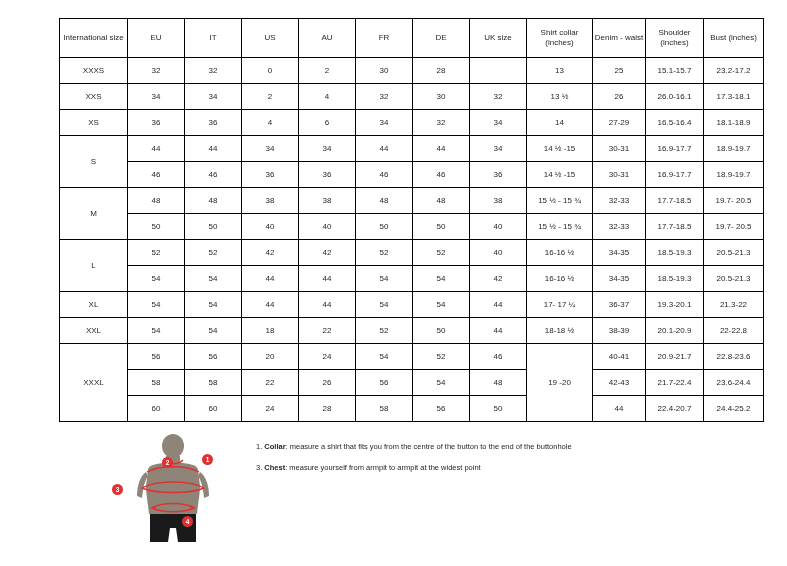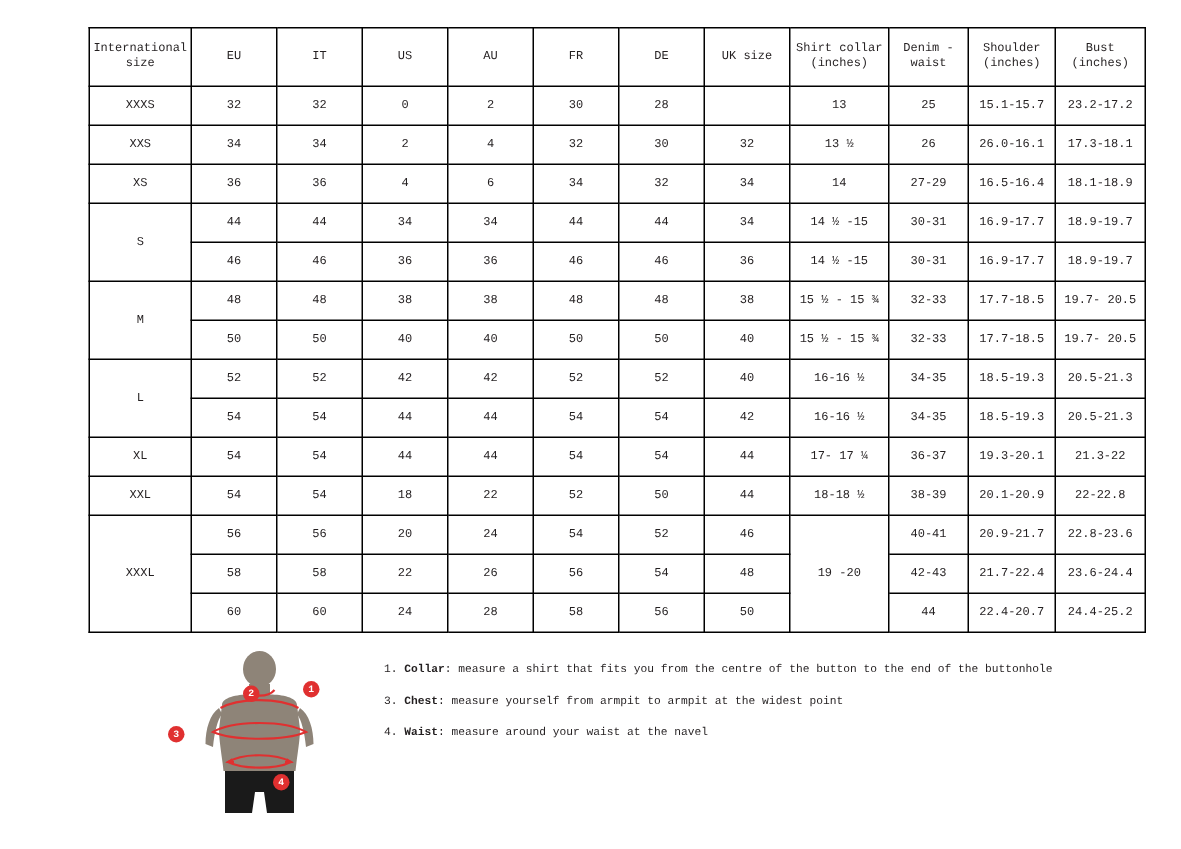--- a/index.html
+++ b/index.html
@@ -12,21 +12,20 @@
     height: 566px;
     font-family: "Liberation Sans", sans-serif;
     color: #231f20;
     position: relative;
     overflow: hidden;
   }
   .page {
     position: relative;
     width: 653px;
     height: 566px;
-    font-family: Liberation Mono, monospace;
   }
   table.size-table {
     position: absolute;
     left: 59px;
     top: 18px;
     width: 669px;
     border-collapse: collapse;
     table-layout: fixed;
   }
   table.size-table th,
@@ -365,18 +364,17 @@
           <path d="M72 76 L76 76 L73 74" stroke="#e03030" stroke-width="1.2" fill="none"></path>
         </svg>
         <span class="num-badge" style="left:84px; top:22px;">1</span>
         <span class="num-badge" style="left:44px; top:25px;">2</span>
         <span class="num-badge" style="left:-6px; top:52px;">3</span>
         <span class="num-badge" style="left:64px; top:84px;">4</span>
       </div>
       <div class="steps" id="steps-list">
           <div class="step"><span>1</span>. <b>Collar</b><span>: measure a shirt that fits you from the centre of the button to the end of the buttonhole</span></div>
           <div class="step"><span>3</span>. <b>Chest</b><span>: measure yourself from armpit to armpit at the widest point</span></div>
-          <div class="step"><span>4</span>. <b>Waist</b><span>: measure around your waist at the navel</span></div>
         </div>
     </div>
   </div>
 
 </div>
 
 </body></html>

